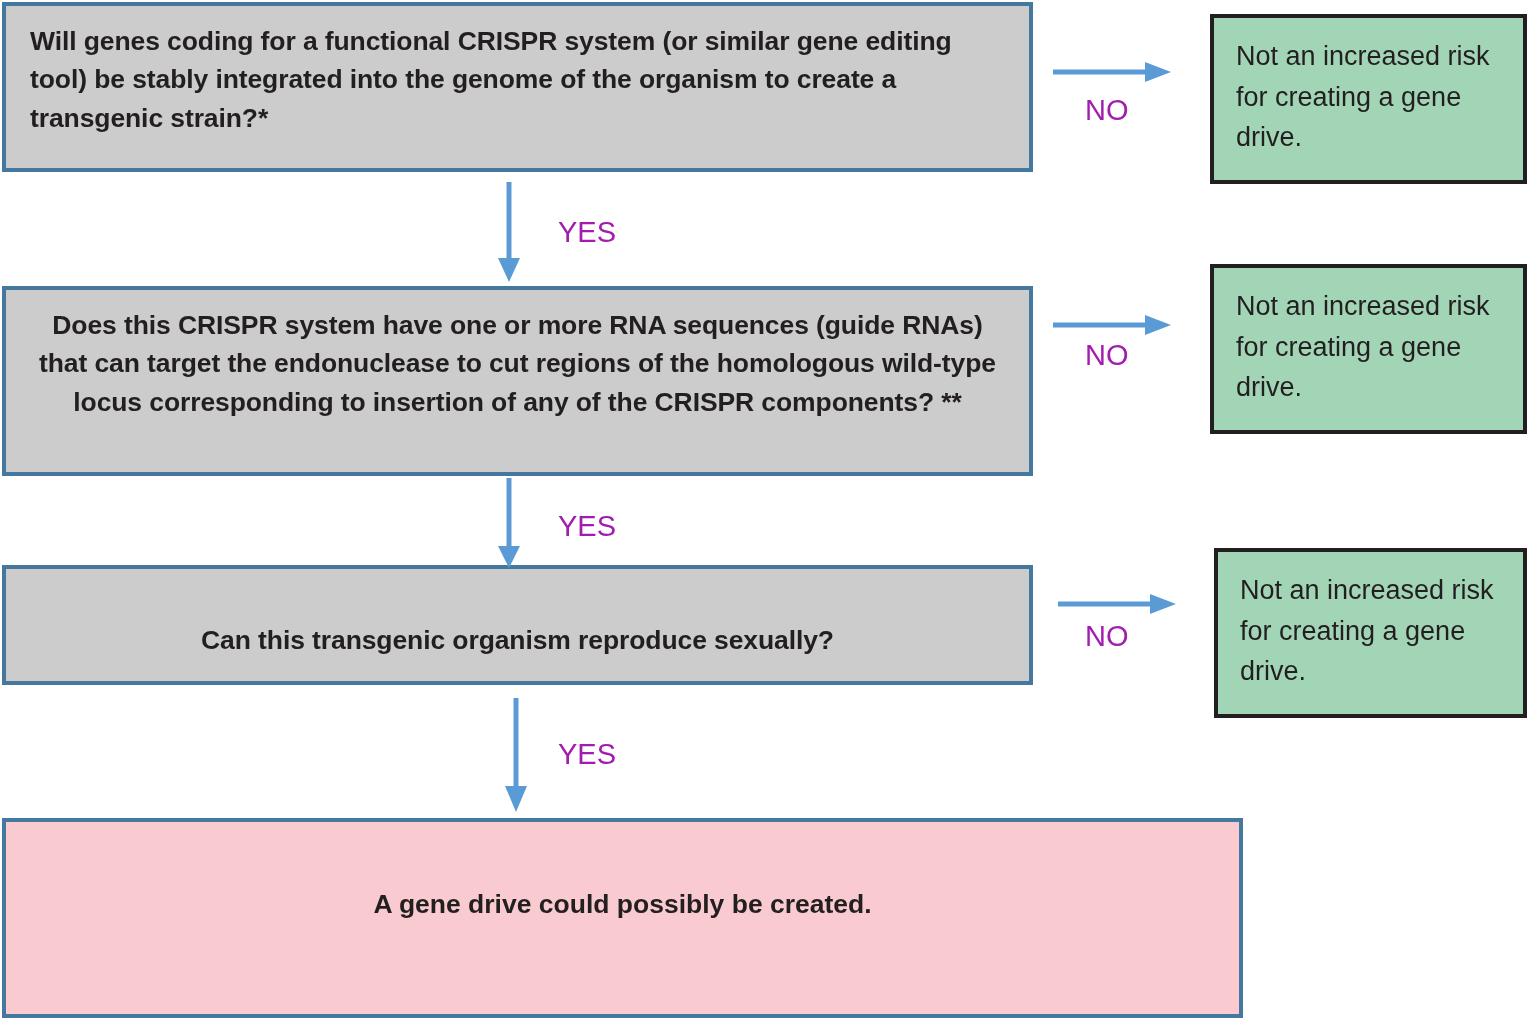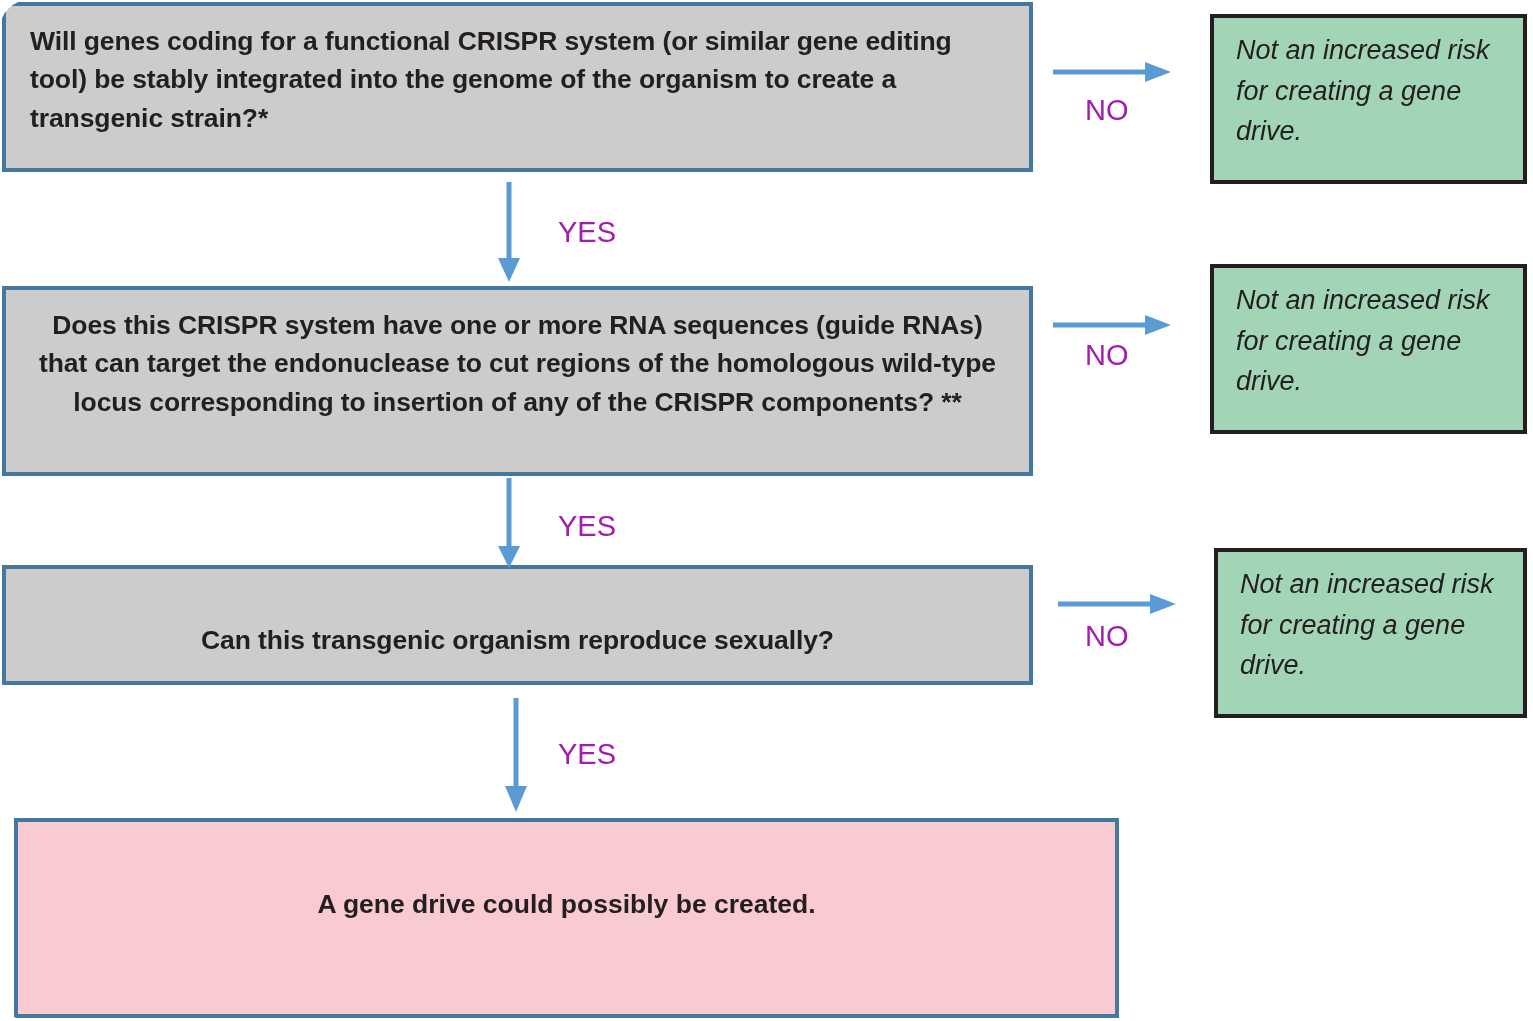--- a/index.html
+++ b/index.html
@@ -10,21 +10,20 @@
   }
   body {
     font-family: "Liberation Sans", sans-serif;
   }
   #canvas {
     position: relative;
     width: 1533px;
     height: 1021px;
     background: #ffffff;
     overflow: hidden;
-    border-radius: 29px;
   }
 
   
   .node {
     position: absolute;
     box-sizing: border-box;
     display: flex;
     align-items: flex-start;
   }
   .node .node-text {
@@ -47,22 +46,21 @@
     align-items: center;
   }
   .decision-box.centered .node-text {
     text-align: center;
     margin-top: 24px;
   }
 
   .outcome-box {
     background: #a2d4b6;
     border: 4px solid #231f20;
-    padding: 12px 22px;
-    font-style: italic;
+    padding: 18px 22px;
   }
   .outcome-box .node-text {
     font-weight: normal;
     font-size: 27px;
     line-height: 1.5;
     color: #231f20;
   }
 
   .result-box {
     background: #f9cbd1;
@@ -119,21 +117,21 @@
   </div>
 
   <div class="node outcome-box" style="left:1210px; top:264px; width:317px; height:170px;">
     <div class="node-text">Not an increased risk for creating a gene drive.</div>
   </div>
 
   <div class="node outcome-box" style="left:1214px; top:548px; width:313px; height:170px;">
     <div class="node-text">Not an increased risk for creating a gene drive.</div>
   </div>
 
-  <div class="node result-box" style="left:2px; top:818px; width:1105px; height:200px;margin-left:12px;">
+  <div class="node result-box" style="left:2px; top:818px; width:1241px; height:200px;">
     <div class="node-text">
       <div>A gene drive could possibly be created.</div>
       <div class="para-gap"></div>
     </div>
   </div>
 
   <div class="arrow" style="left:1053px; top:60px;">
     <svg width="120" height="24" viewBox="0 0 120 24" xmlns="http://www.w3.org/2000/svg">
       <line x1="0" y1="12" x2="96" y2="12" stroke="#5b9bd5" stroke-width="5"></line>
       <polygon points="92,2 118,12 92,22" fill="#5b9bd5"></polygon>

